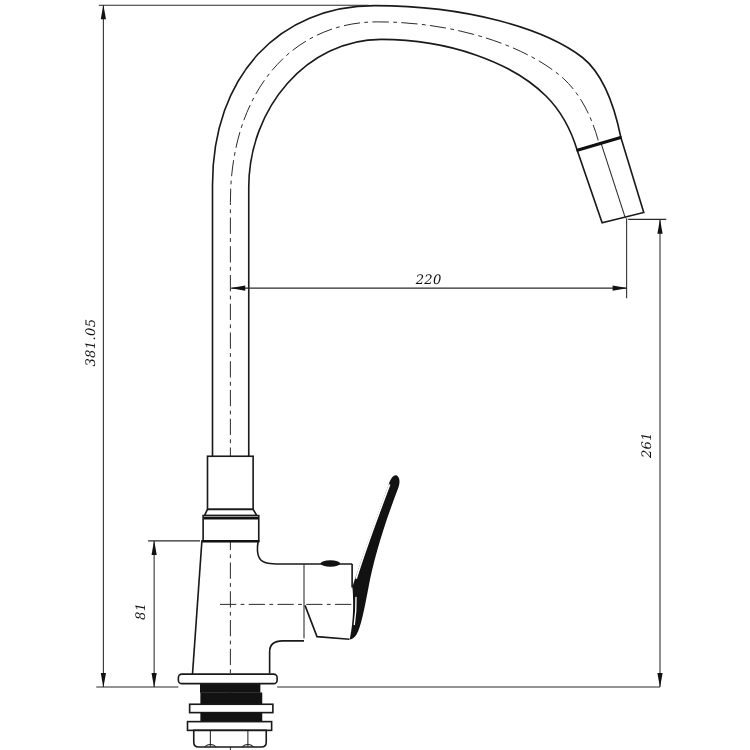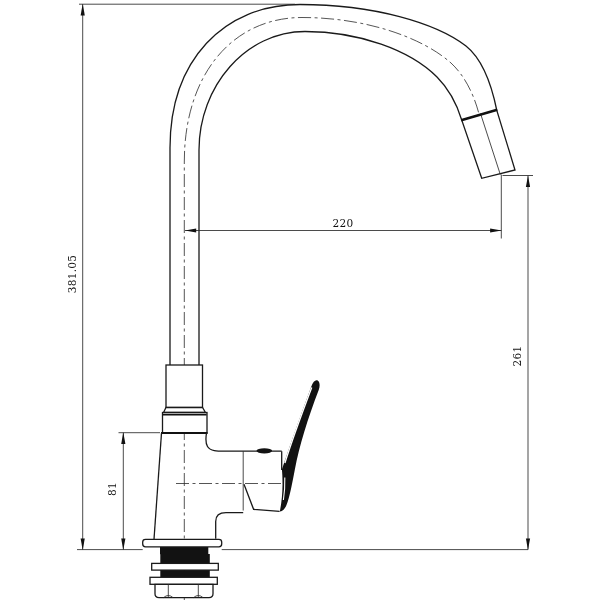--- a/index.html
+++ b/index.html
@@ -1,19 +1,20 @@
 <!DOCTYPE html>
 <html><head>
 <meta charset="utf-8">
 <style>
   html, body { margin: 0; padding: 0; background: #ffffff; }
   #stage {
     width: 600px; height: 600px; position: relative;
     background: #ffffff; overflow: hidden;
     font-family: "DejaVu Serif", "Liberation Serif", serif;
+    font-style: italic;
   }
   svg { display: block; }
   .obj   { stroke: #1a1a1a; stroke-width: 1.3; fill: none; }
   .objf  { stroke: #1a1a1a; stroke-width: 1.3; fill: #ffffff; }
   .bold  { stroke: #111111; stroke-width: 2.5; fill: none; stroke-linecap: butt; }
   .bold2 { stroke: #111111; stroke-width: 1.9; fill: none; }
   .thin  { stroke: #2a2a2a; stroke-width: 0.85; fill: none; }
   .cl    { stroke: #2a2a2a; stroke-width: 0.8; fill: none;
            stroke-dasharray: 13 3.5 3 3.5; }
   .dark  { fill: #121212; stroke: none; }

